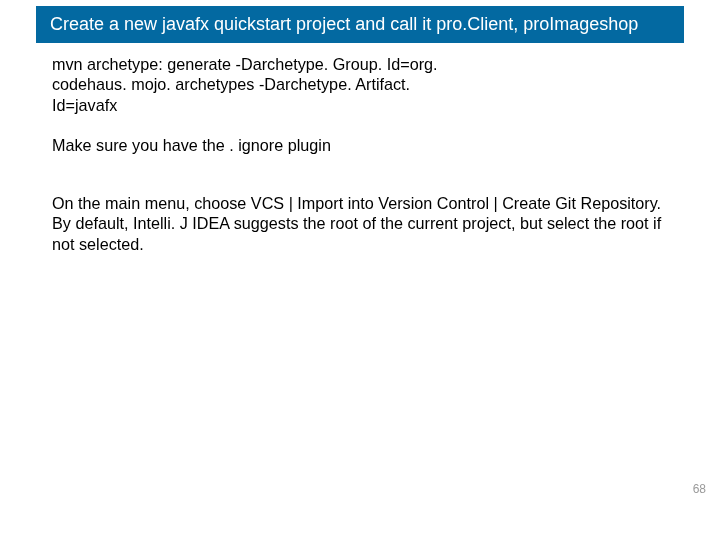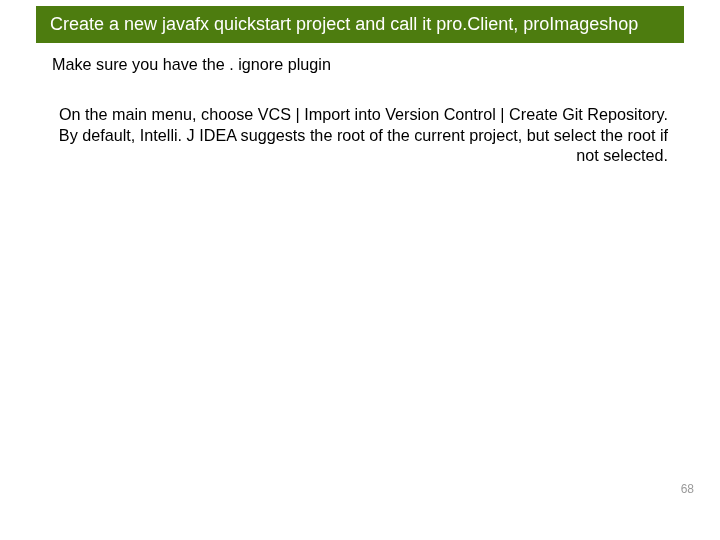--- a/index.html
+++ b/index.html
@@ -16,57 +16,58 @@
     position: relative;
     width: 720px;
     height: 540px;
     box-sizing: border-box;
   }
   .title-bar {
     position: absolute;
     top: 6px;
     left: 36px;
     right: 36px;
-    background: #4d7c0f;
+    background: #0369a1;
     color: #ffffff;
     font-size: 18px;
     line-height: 1.35;
     padding: 6px 14px 7px 14px;
     box-sizing: border-box;
   }
   .body {
     position: absolute;
     top: 54px;
     left: 52px;
     right: 52px;
     bottom: 20px;
     font-size: 16.2px;
     line-height: 1.25;
   }
   .body p {
     margin: 0 0 18px 0;
   }
   .pagenum {
     position: absolute;
-    right: 26px;
+    right: 14px;
     bottom: 44px;
     font-size: 12px;
     color: #9a9a9a;
   }
 </style>
 </head>
 <body>
 
 <div class="slide">
 
   <div class="title-bar">
     <span>Create a new javafx quickstart project and call it pro.Client, proImageshop</span>
   </div>
 
   <div class="body">
-    <p style="margin-bottom:30px;">Make sure you have the . ignore plugin</p>
-    <p style="white-space:pre-line; margin-bottom:38px;text-align:right;">On the main menu, choose VCS | Import into Version Control | Create Git Repository.
+    <p style="max-width:420px; margin-bottom:20px;">mvn archetype: generate -Darchetype. Group. Id=org. codehaus. mojo. archetypes -Darchetype. Artifact. Id=javafx</p>
+    <p style="margin-bottom:38px;">Make sure you have the . ignore plugin</p>
+    <p style="white-space:pre-line; margin-bottom:38px;">On the main menu, choose VCS | Import into Version Control | Create Git Repository.
 By default, Intelli. J IDEA suggests the root of the current project, but select the root if not selected.</p>
   </div>
 
   <div class="pagenum">68</div>
 
 </div>
 
 </body></html>

